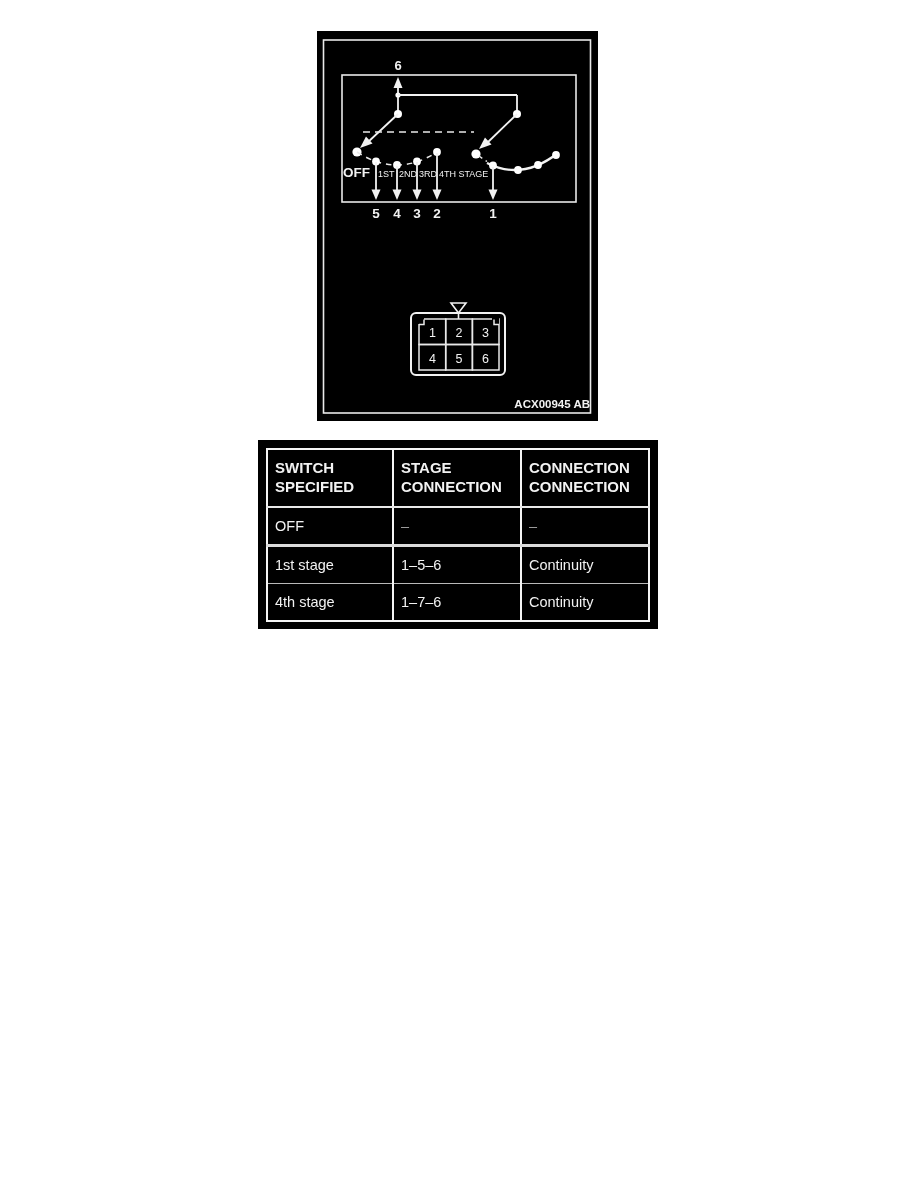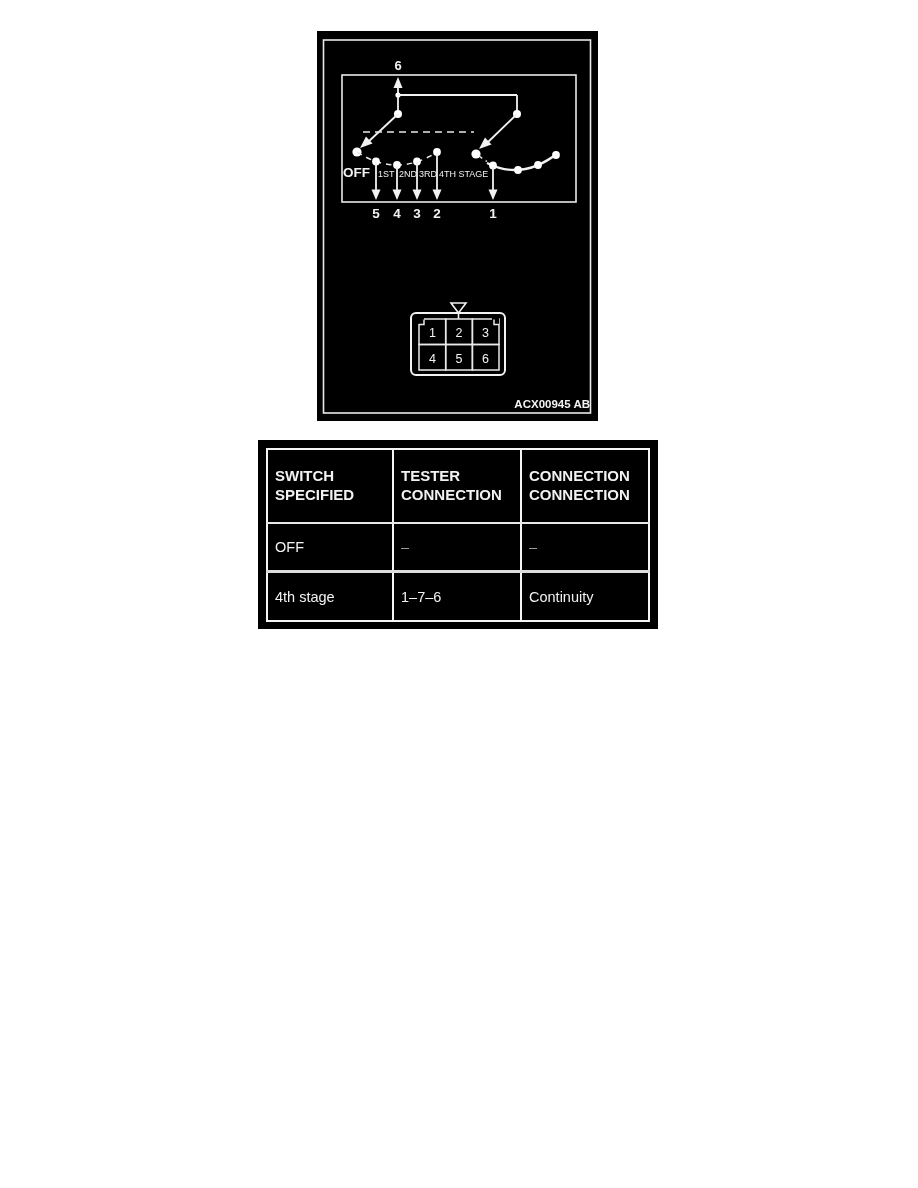--- a/index.html
+++ b/index.html
@@ -149,33 +149,38 @@
         <col class="c2">
         <col class="c3">
       </colgroup>
     <tbody>
         <tr class="hdr">
       <th>
         <div>SWITCH</div>
         <div>SPECIFIED</div>
       </th>
       <th>
-        <div>TESTER</div>
+        <div>STAGE</div>
         <div>CONNECTION</div>
       </th>
       <th>
         <div>CONNECTION</div>
         <div>CONNECTION</div>
       </th>
     </tr>
     <tr class="data sep-thick">
       <td>OFF</td>
       <td class="dash">–</td>
       <td class="dash">–</td>
     </tr>
+    <tr class="data">
+      <td>1st stage</td>
+      <td>1–5–6</td>
+      <td>Continuity</td>
+    </tr>
     <tr class="data last">
       <td>4th stage</td>
       <td>1–7–6</td>
       <td>Continuity</td>
     </tr>
   </tbody>
     </table>
 </div>
 
 </body></html>

